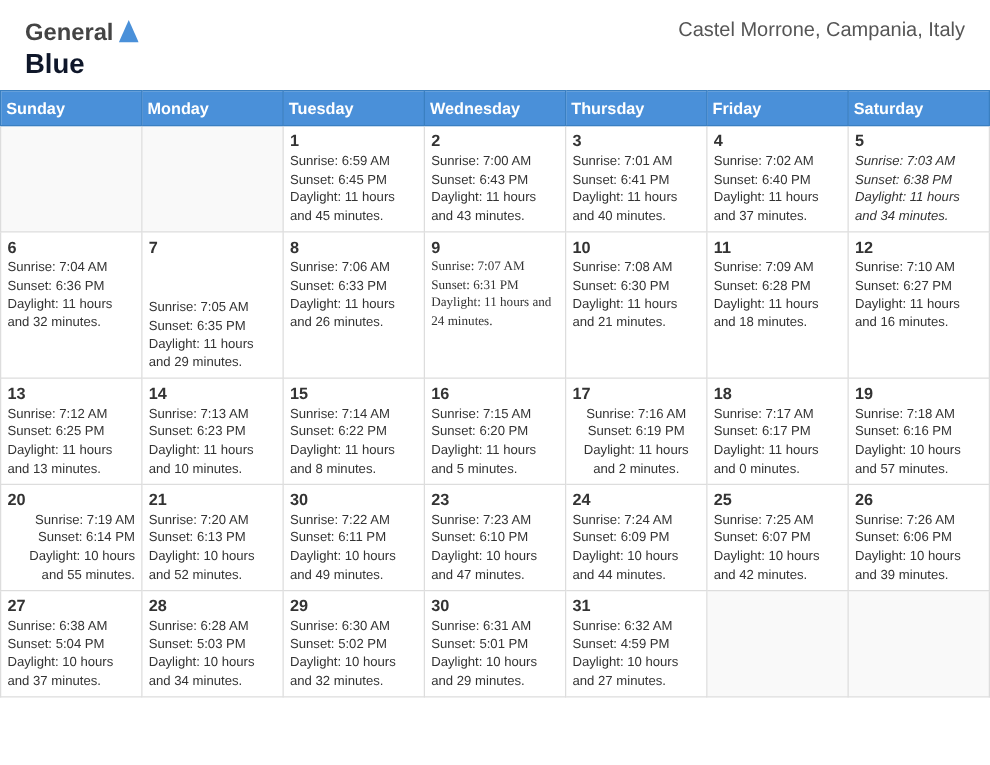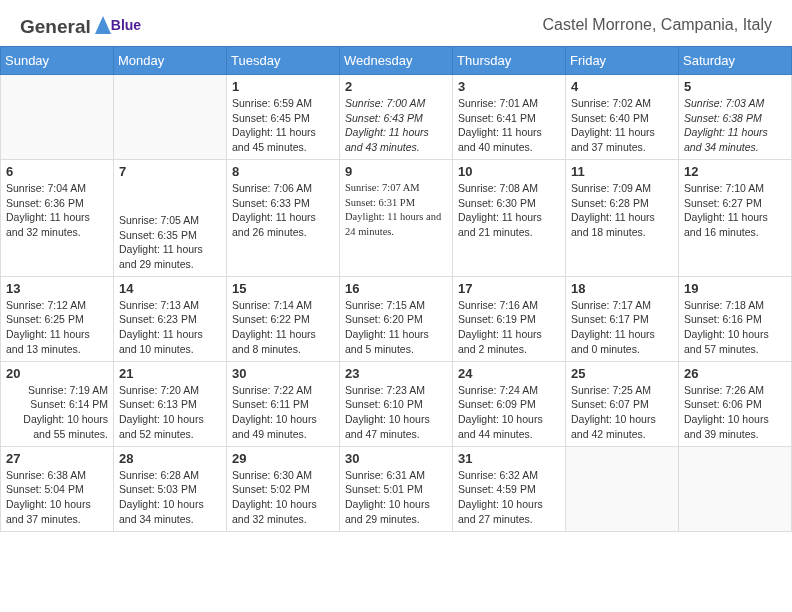--- a/index.html
+++ b/index.html
@@ -10,21 +10,21 @@
       min-height: 612px;
     }
     .header {
       display: flex;
       justify-content: space-between;
       align-items: flex-start;
       padding: 16px 20px 8px 20px;
     }
     .logo {
       display: flex;
-      flex-direction: row;
+      flex-direction: column;
       align-items: flex-start;
     }
     .title-section {
       text-align: right;
     }
     .month-title {
       font-size: 36px;
       font-weight: bold;
       color: #333;
     }
@@ -34,21 +34,21 @@
     }
     .calendar {
       width: 100%;
       border-collapse: collapse;
       margin: 0;
     }
     .calendar th {
       background-color: #4a90d9;
       color: #fff;
       font-size: 13px;
-      font-weight: normal;
+      font-weight: bold;
       padding: 6px 4px;
       border: 1px solid #3a7fc1;
       text-align: left;
     }
     .calendar td {
       border: 1px solid #ddd;
       vertical-align: top;
       padding: 4px 5px;
       font-size: 10.5px;
       color: #333;
@@ -83,21 +83,21 @@
 
 <div class="header">
   <div class="logo">
     <div class="logo-wrapper">
       <span style="font-size:19px;font-weight:bold;color:#444;">General</span>
       <svg width="16" height="18" viewBox="0 0 16 18" style="margin-left:2px;margin-top:-4px;">
         <polygon points="0,18 16,18 8,0" fill="#4a90d9"></polygon>
       </svg>
     </div>
     <div>
-      <span style="font-size:14px;font-weight:bold;color:#4c1d95;">Blue</span>
+      <span style="font-size:22px;font-weight:bold;color:#0f172a;">Blue</span>
     </div>
   </div>
   <div class="title-section">
     <div class="location-title">Castel Morrone, Campania, Italy</div>
   </div>
 </div>
 
 <table class="calendar">
   <thead>
     <tr>
@@ -115,21 +115,21 @@
         <td class="empty"></td>
         <td class="empty"></td>
         <td>
           <div class="day-number">1</div>
           <div class="cell-text" style="white-space: pre-line;">Sunrise: 6:59 AM
 Sunset: 6:45 PM
 Daylight: 11 hours and 45 minutes.</div>
         </td>
         <td>
           <div class="day-number">2</div>
-          <div class="cell-text" style="white-space: pre-line; font-style: italic;">Sunrise: 7:00 AM
+          <div class="cell-text" style="white-space: pre-line;">Sunrise: 7:00 AM
 Sunset: 6:43 PM
 Daylight: 11 hours and 43 minutes.</div>
         </td>
         <td>
           <div class="day-number">3</div>
           <div class="cell-text" style="white-space: pre-line;">Sunrise: 7:01 AM
 Sunset: 6:41 PM
 Daylight: 11 hours and 40 minutes.</div>
         </td>
         <td>
@@ -209,21 +209,21 @@
 Daylight: 11 hours and 8 minutes.</div>
         </td>
         <td>
           <div class="day-number">16</div>
           <div class="cell-text" style="white-space: pre-line;">Sunrise: 7:15 AM
 Sunset: 6:20 PM
 Daylight: 11 hours and 5 minutes.</div>
         </td>
         <td>
           <div class="day-number">17</div>
-          <div class="cell-text" style="white-space: pre-line;">Sunrise: 7:16 AM
+          <div class="cell-text" style="white-space: pre-line; text-align: center;">Sunrise: 7:16 AM
 Sunset: 6:19 PM
 Daylight: 11 hours and 2 minutes.</div>
         </td>
         <td>
           <div class="day-number">18</div>
           <div class="cell-text" style="white-space: pre-line;">Sunrise: 7:17 AM
 Sunset: 6:17 PM
 Daylight: 11 hours and 0 minutes.</div>
         </td>
         <td>

